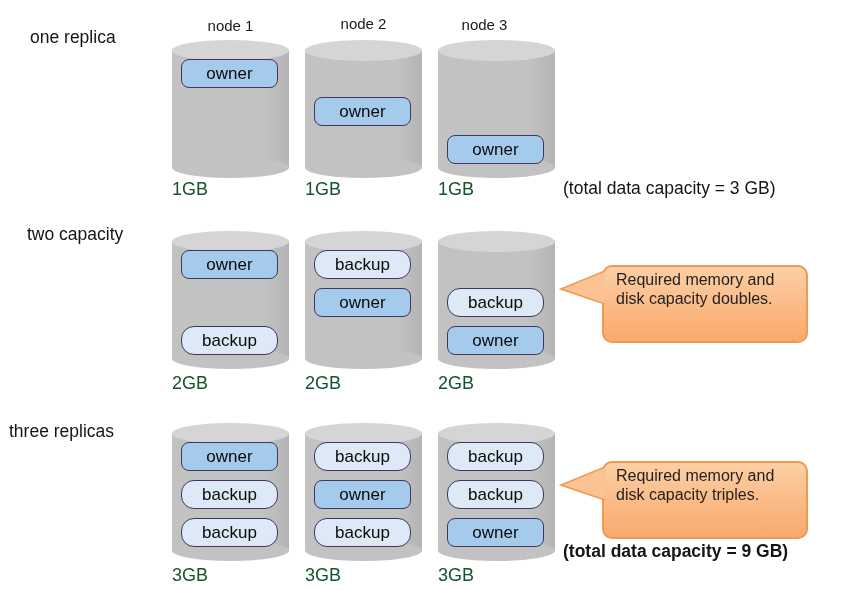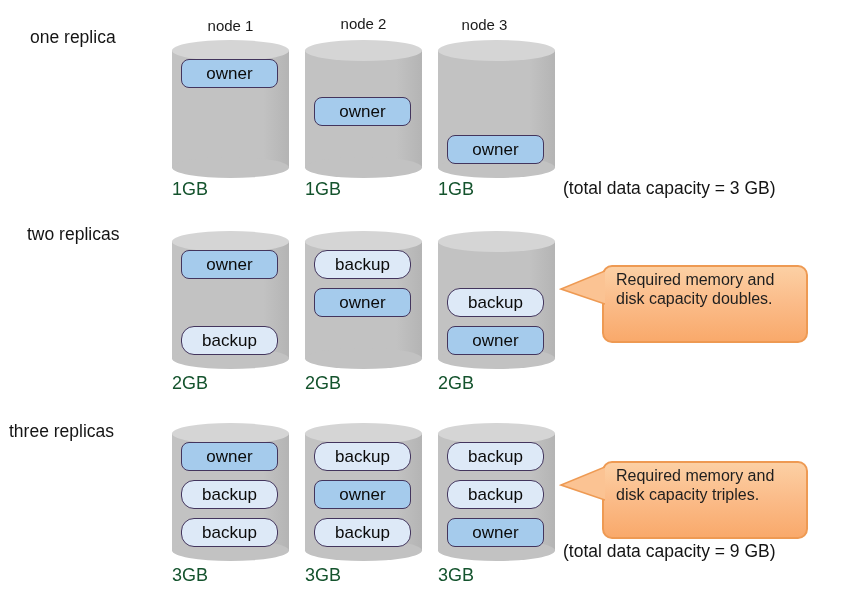--- a/index.html
+++ b/index.html
@@ -58,29 +58,29 @@
     position:relative; z-index:3; padding:6px 13px 0 14px; width:176px;
     font-size:16px; line-height:1.17; color:#1f1f1f;
   }
 </style>
 </head>
 <body>
 
 <div id="canvas">
 
   <div class="row-label" style="left:30px; top:15px;">one replica</div>
-  <div class="row-label" style="left:27px; top:212px;">two replicas</div>
+  <div class="row-label" style="left:27px; top:212px;">two capacity</div>
   <div class="row-label" style="left:9px; top:409px;">three replicas</div>
 
   <div class="node-header" style="left:172px; top:5px;">node 1</div>
   <div class="node-header" style="left:305px; top:3px;">node 2</div>
   <div class="node-header" style="left:426px; top:4px;">node 3</div>
 
   <div class="total-label" style="top:166px;">(total data capacity = 3 GB)</div>
-  <div class="total-label" style="top:529px;">(total data capacity = 9 GB)</div>
+  <div class="total-label" style="top:529px;font-weight:bold;">(total data capacity = 9 GB)</div>
 
   <div class="callout" style="top:253px;">
     <div class="callout-bubble"></div>
     <span class="callout-tail">
       <svg width="46" height="36" viewBox="0 0 46 36">
         <path d="M46,2 L2,20 L46,35" fill="#fbc393" stroke="#ee9a53" stroke-width="1.6"></path>
       </svg>
     </span>
     <div class="callout-text">Required memory and disk capacity doubles.</div>
   </div>

